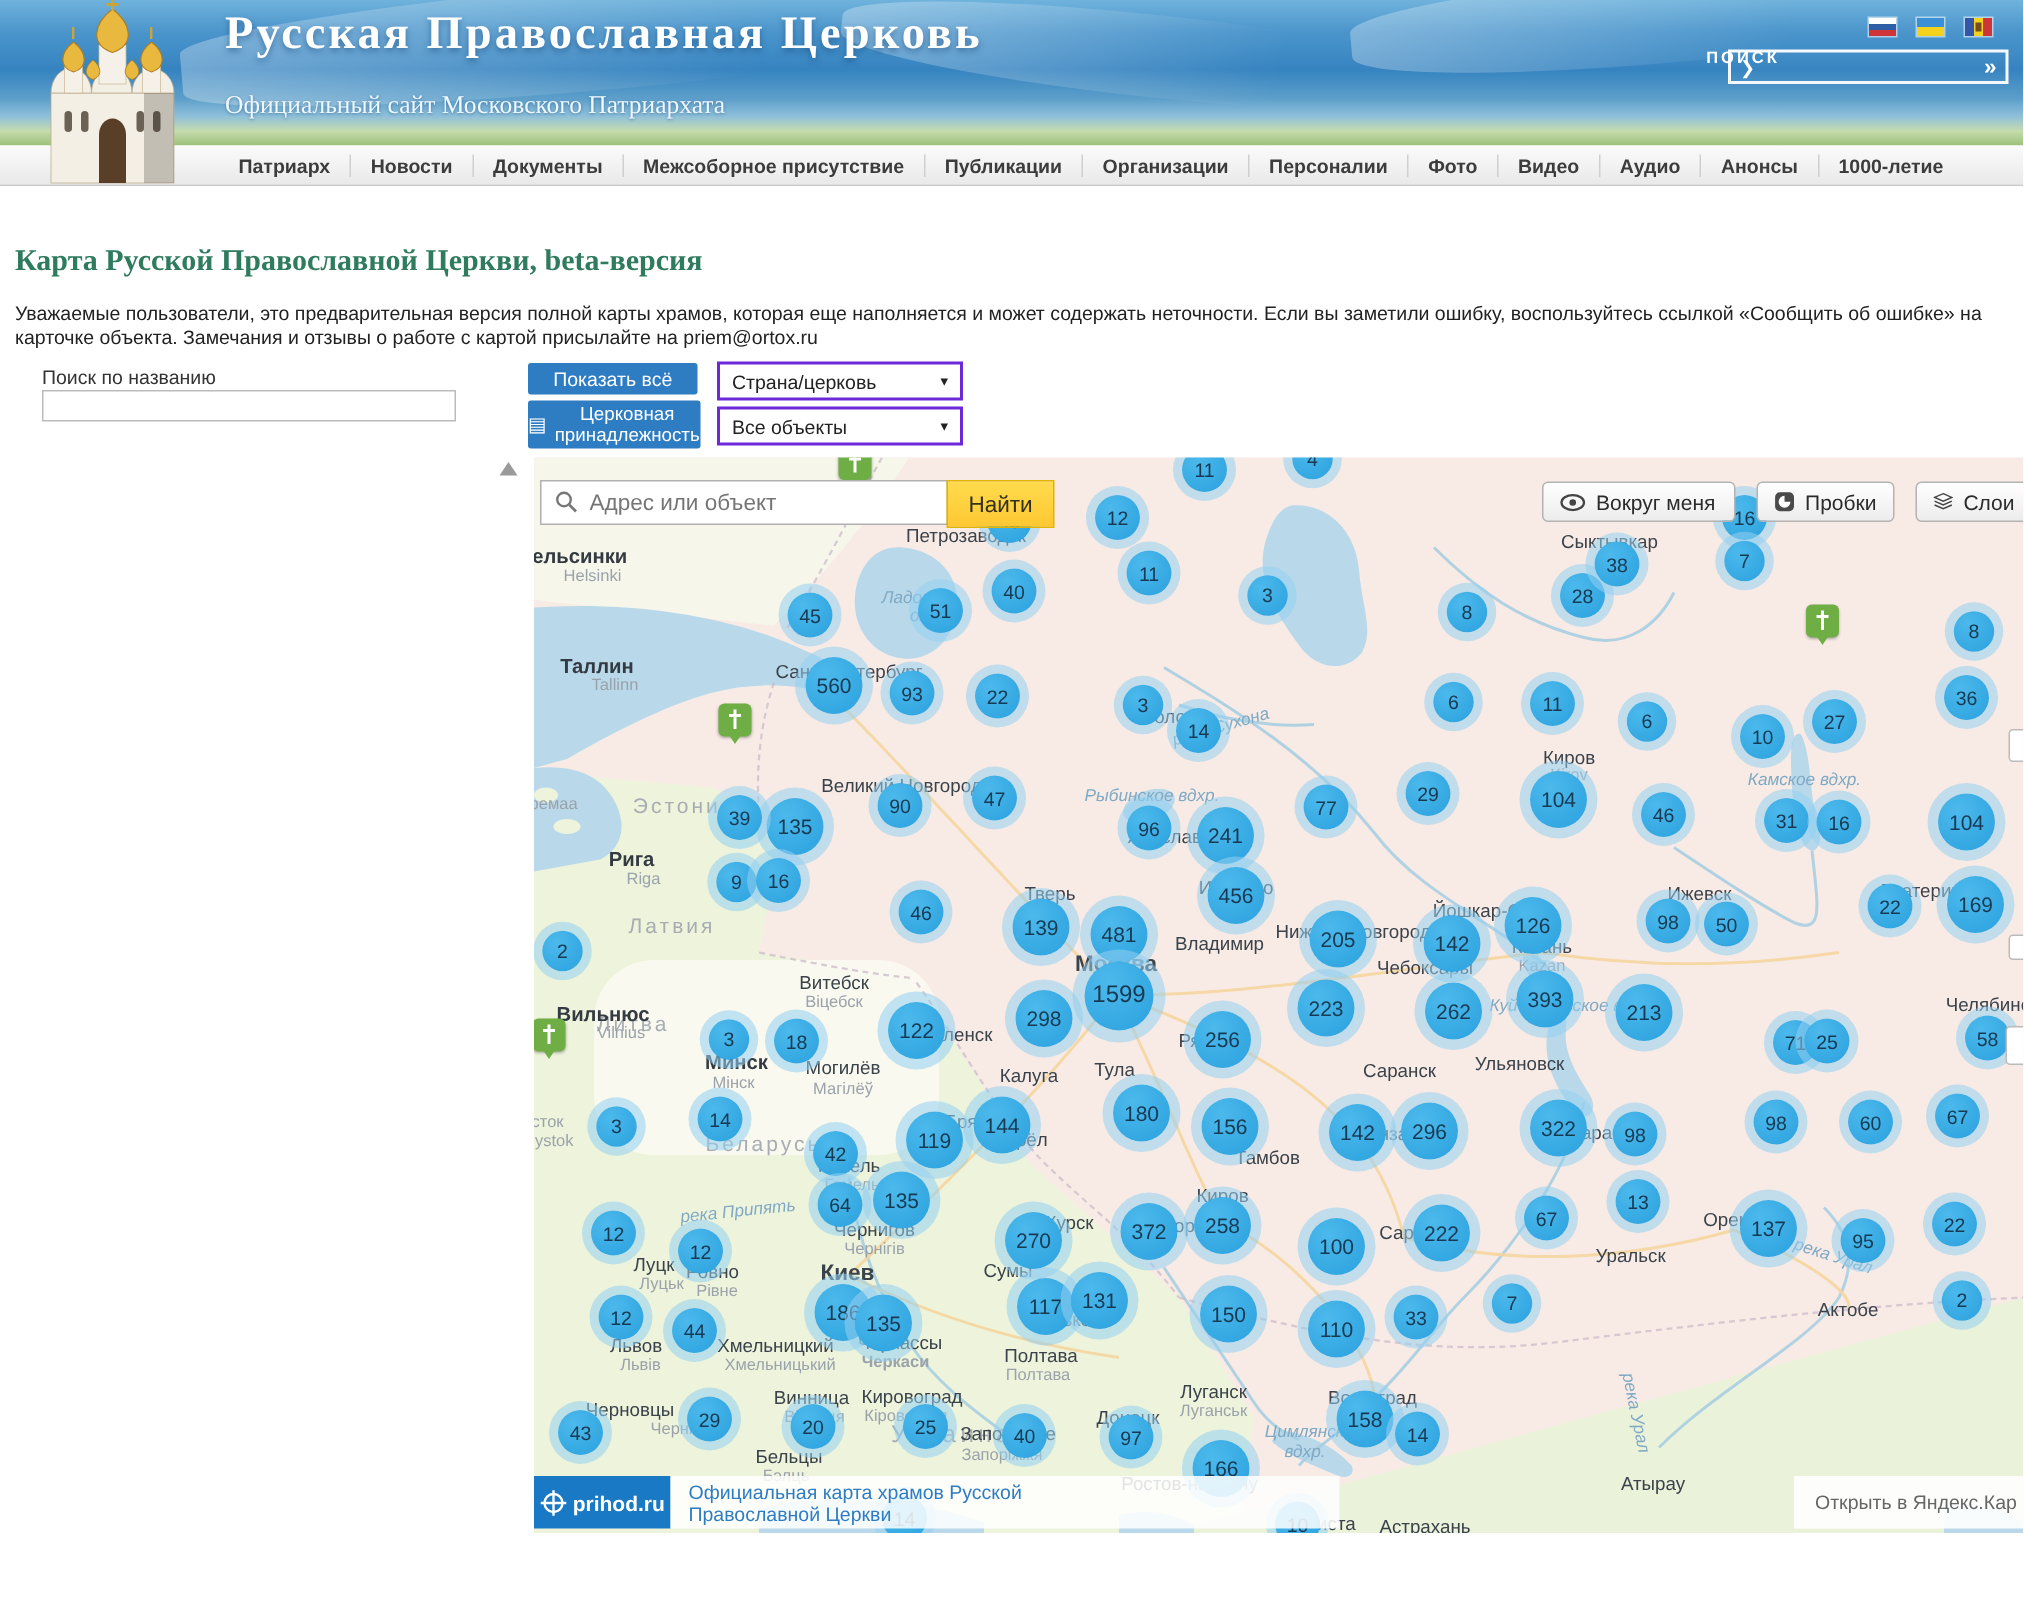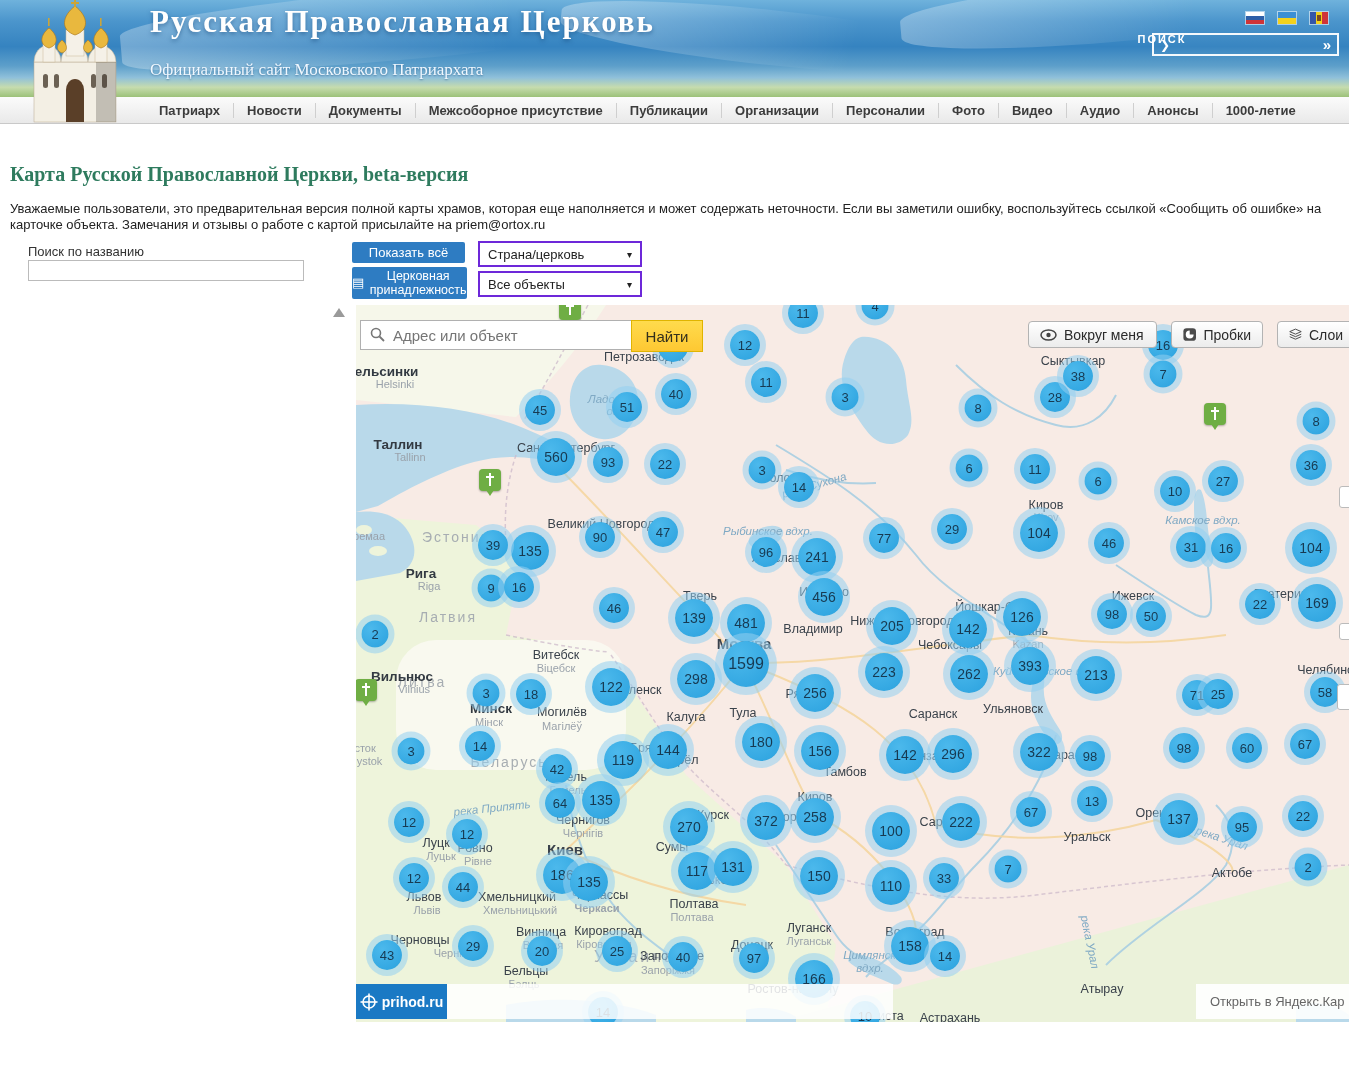--- a/index.html
+++ b/index.html
@@ -537,17 +537,21 @@
 
     <div id="prihod">
       <svg width="18" height="18" viewBox="0 0 18 18">
         <circle cx="9" cy="9" r="6" fill="none" stroke="#fff" stroke-width="1.6"></circle>
         <line x1="9" y1="0.5" x2="9" y2="17.5" stroke="#fff" stroke-width="1.6"></line>
         <line x1="0.5" y1="9" x2="17.5" y2="9" stroke="#fff" stroke-width="1.6"></line>
       </svg>
       <span>prihod.ru</span>
     </div>
     <div id="map-caption">
+      <div class="cap">
+        <div>Официальная карта храмов Русской</div>
+        <div>Православной Церкви</div>
+      </div>
     </div>
     <div id="open-yandex">Открыть в Яндекс.Кар</div>
   </div>
 
 </div>
 
 </body></html>

